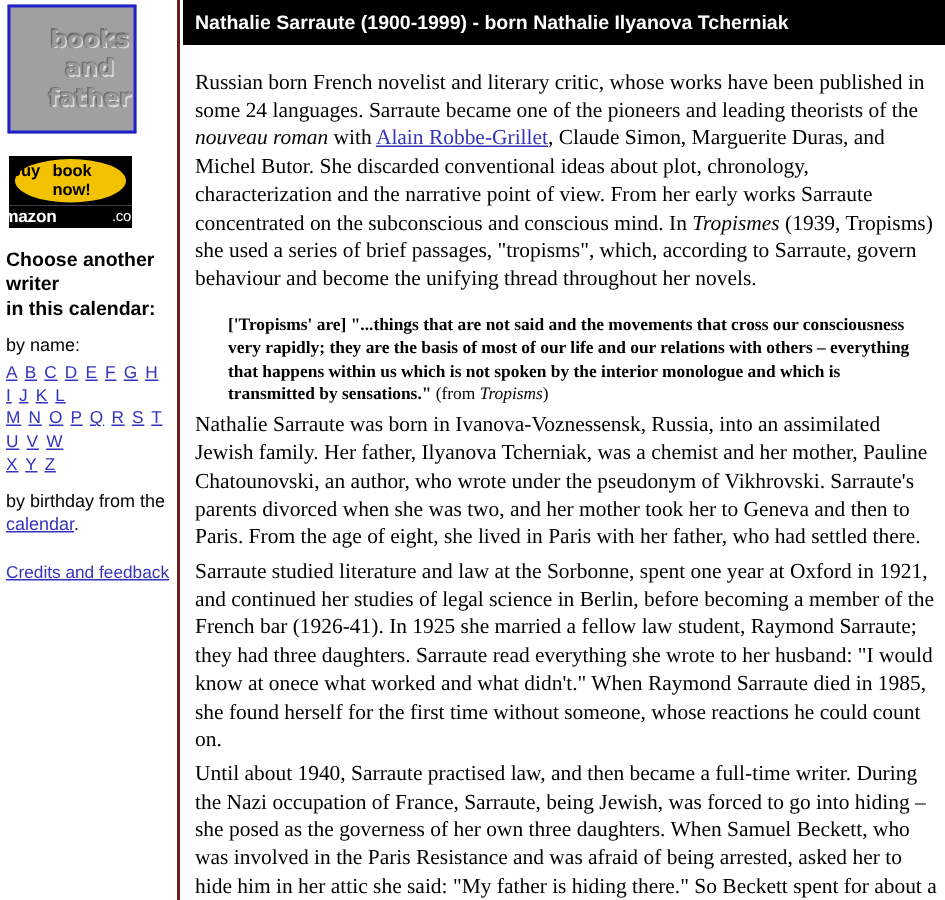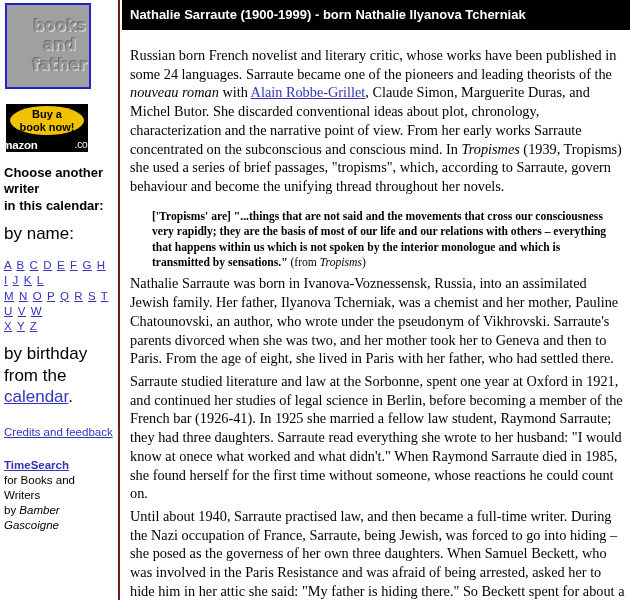--- a/index.html
+++ b/index.html
@@ -72,21 +72,21 @@
     position: absolute;
     left: 4px; top: 2px;
     width: 74px; height: 29px;
     background: #f2c200;
     border-radius: 50%;
   }
   .amz-text {
     position: absolute;
     left: 0; top: 0;
     width: 82px; height: 33px;
-    display: flex; flex-direction: column;
+    display: flex; flex-direction: row;
     align-items: center; justify-content: center;
     font-family: "Liberation Sans", sans-serif;
     font-weight: bold;
     font-size: 11px;
     line-height: 1.17;
     color: #000000;
   }
   .amz-bottom {
     background: #000000;
     height: 15px;
@@ -104,24 +104,24 @@
 
   .side-head {
     margin: 13px 0 0 0;
     font-weight: bold;
     font-size: 13px;
     line-height: 1.25;
   }
   .side-line {
     margin: 9px 0 0 0;
     line-height: 1.25;
-    font-size: 17px;
+    font-size: 12px;
   }
   .alpha-rows {
-    margin: 14px 0 0 0;
+    margin: 4px 0 0 0;
     line-height: 1.33;
     letter-spacing: 0.6px;
     word-spacing: 1px;
   }
   a.side-link {
     color: #3333bb;
     text-decoration: underline;
   }
   .side-strong { font-weight: bold; }
   .side-italic { font-style: italic; }
@@ -218,25 +218,20 @@
 
     <div class="side-line">
       <span>by birthday from the</span><br>
       <a href="#" class="side-link">calendar</a><span>.</span>
     </div>
 
     <div class="side-block">
       <a href="#" class="side-link">Credits and feedback</a>
     </div>
 
-    <div class="side-block">
-      <a href="#" class="side-link side-strong">TimeSearch</a>
-      <div>for Books and Writers</div>
-      <div><span>by </span><span class="side-italic">Bamber Gascoigne</span></div>
-    </div>
 
   </div>
 
   <div id="divider"></div>
 
   <div id="main">
 
     <div id="titlebar">Nathalie Sarraute (1900-1999) - born Nathalie Ilyanova Tcherniak</div>
 
     <div class="content">

